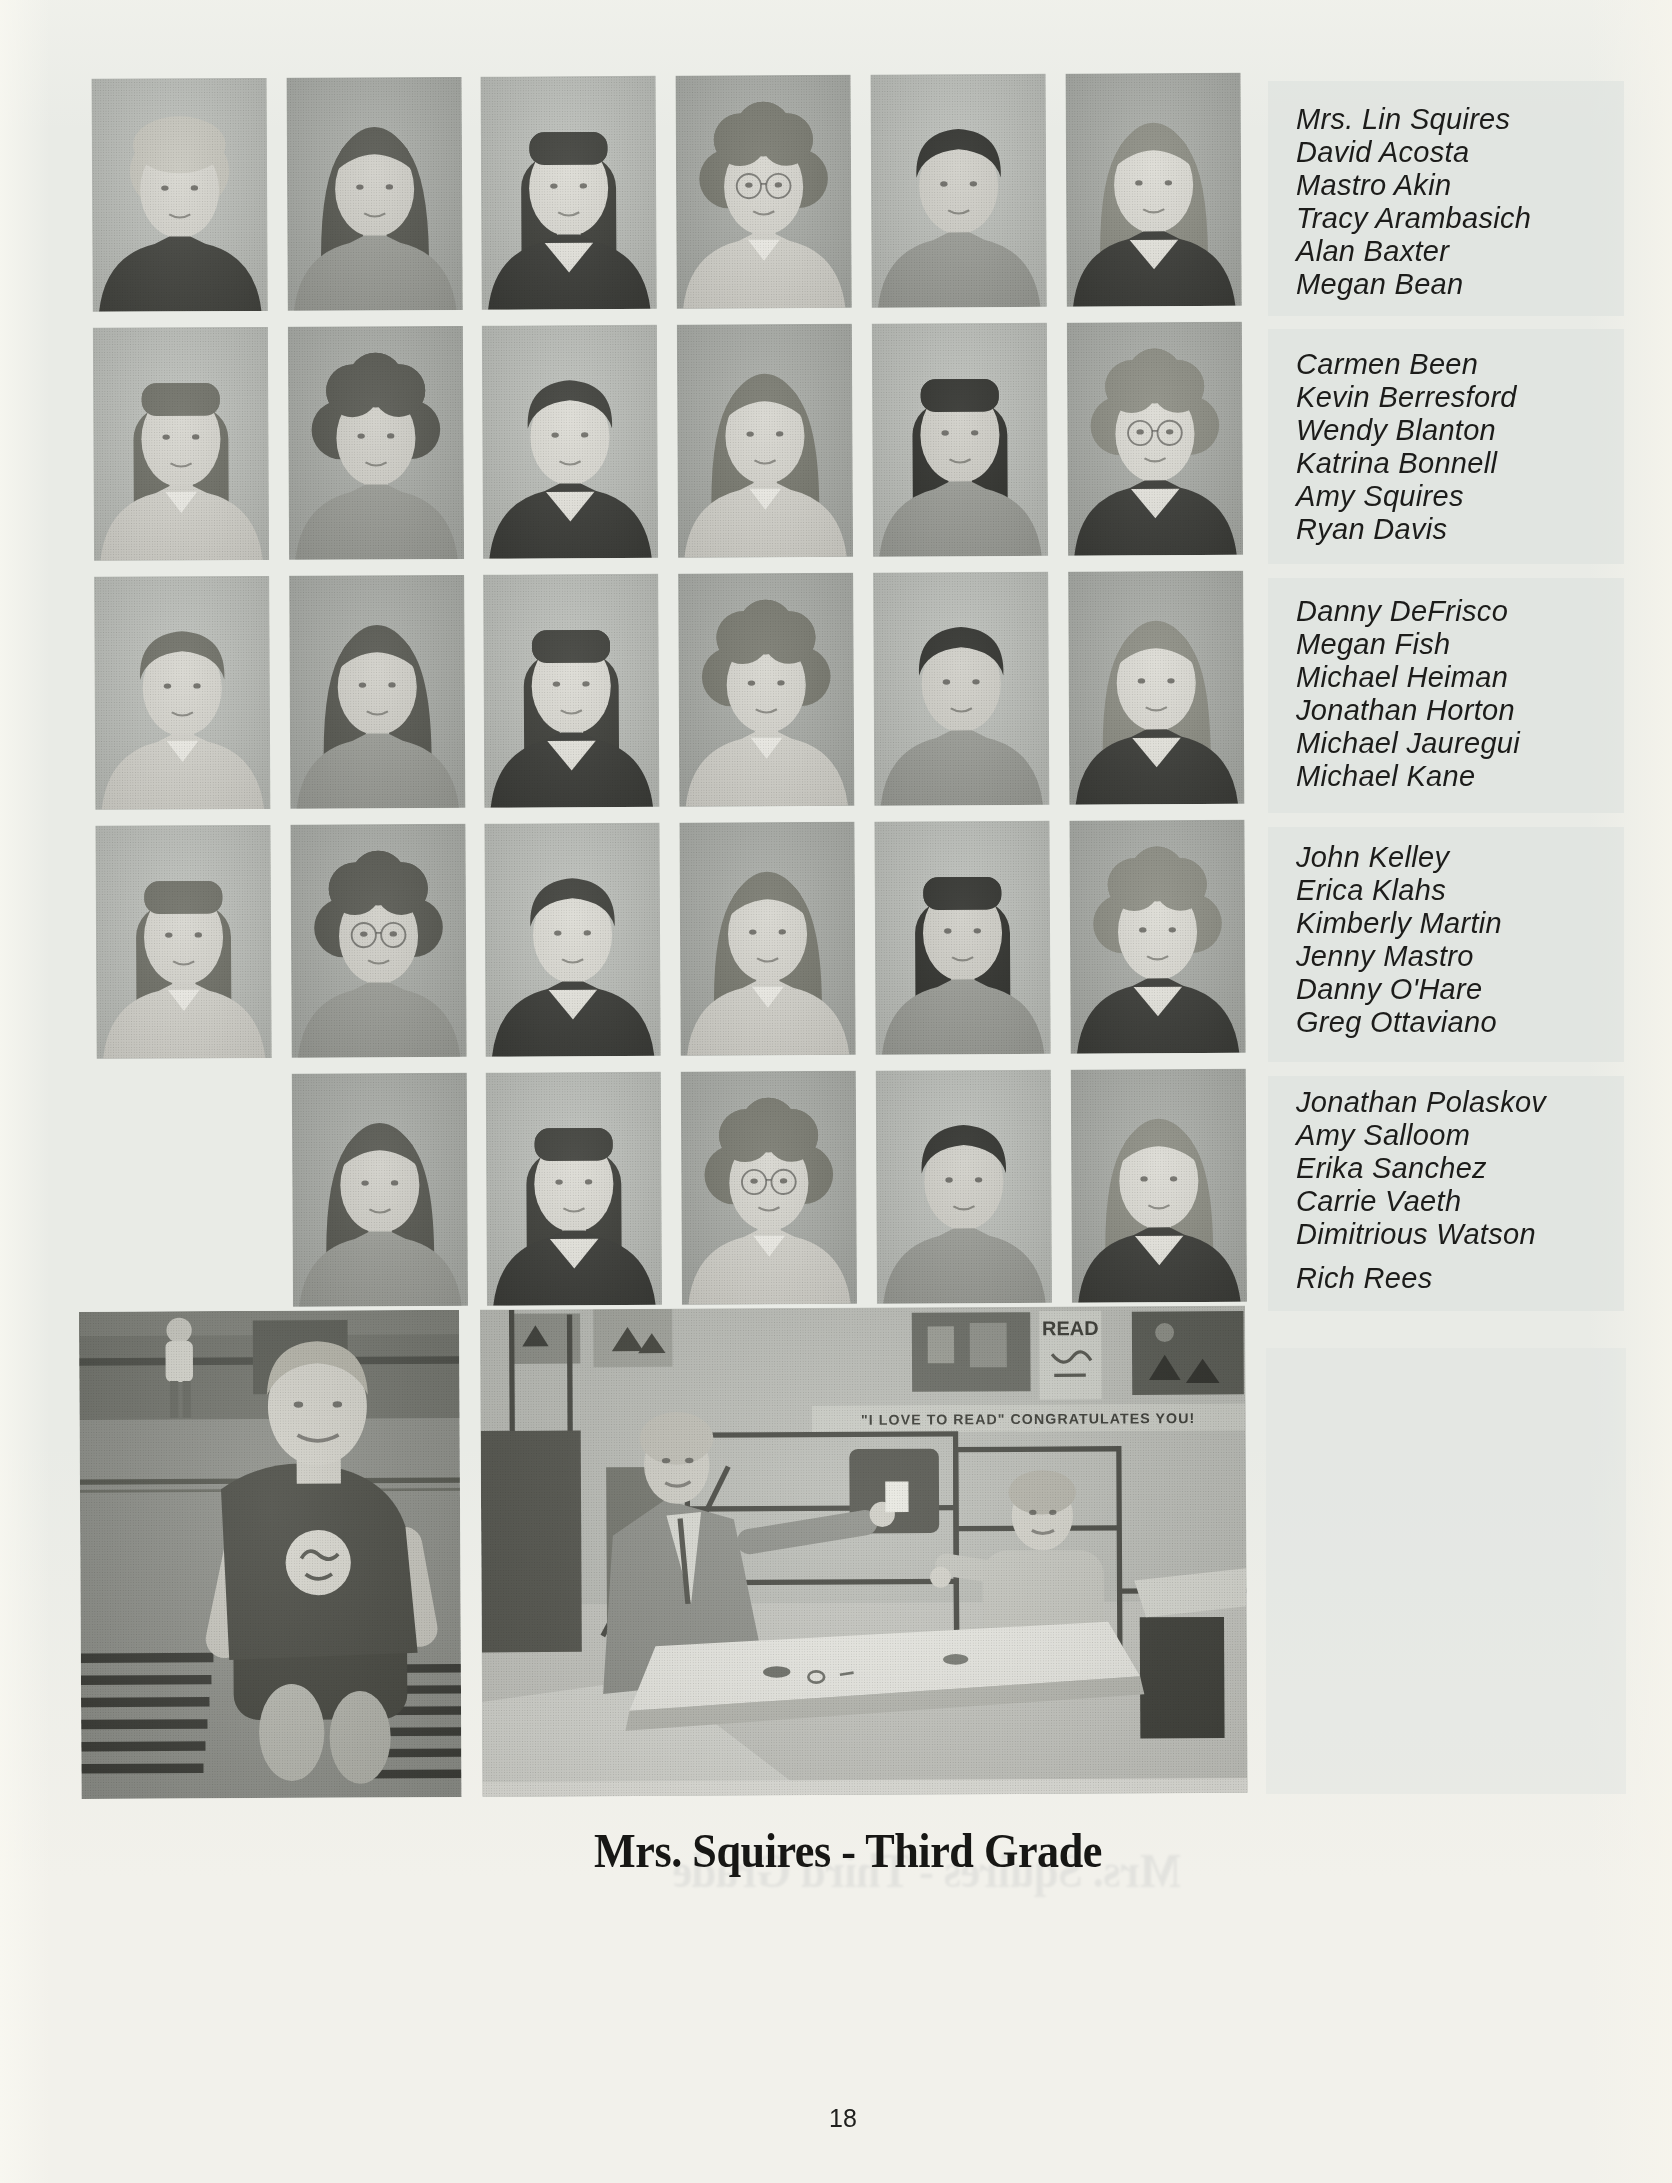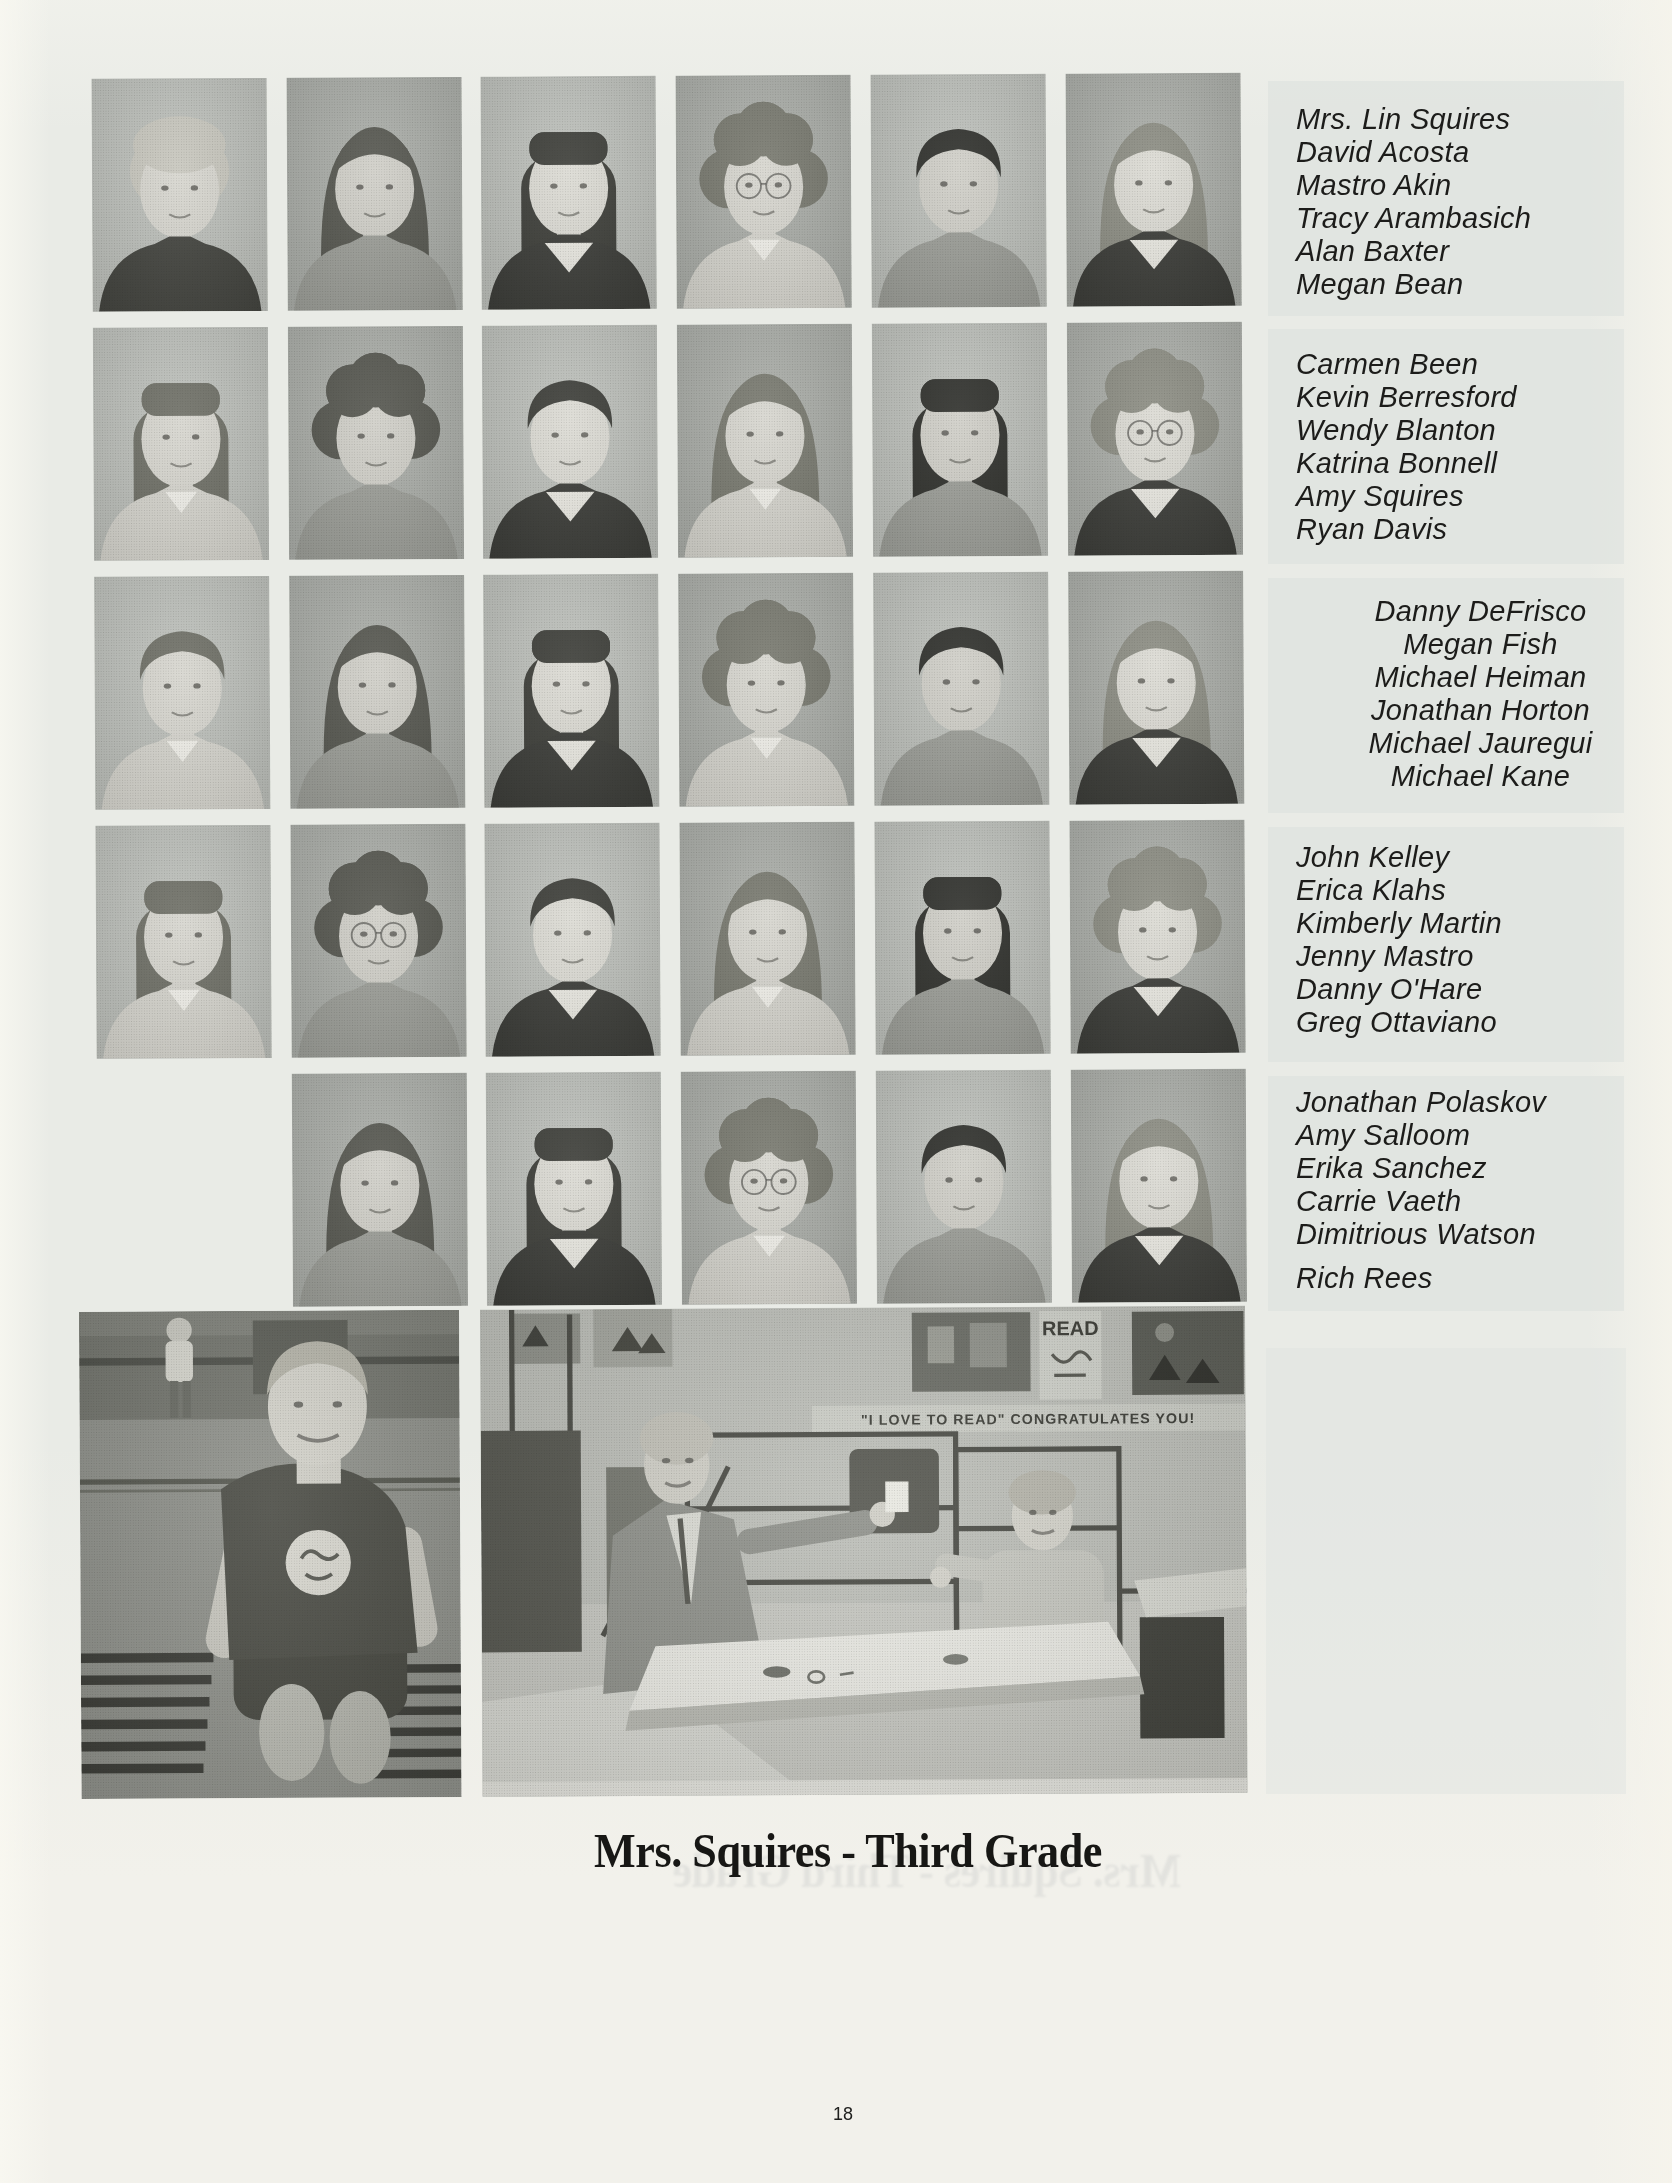--- a/index.html
+++ b/index.html
@@ -38,21 +38,21 @@
     font-family:"Liberation Serif", serif;font-weight:bold;font-size:48px;
     color:#171715;white-space:nowrap;letter-spacing:-0.5px;z-index:5;
   }
   .ghost-title{
     position:absolute;top:1843px;left:927px;transform:translateX(-50%) scaleX(-0.92);
     font-family:"Liberation Serif", serif;font-weight:bold;font-size:48px;
     color:#8a9096;opacity:.14;filter:blur(1.1px);white-space:nowrap;letter-spacing:-0.5px;z-index:4;
   }
   .page-number{
     position:absolute;top:2104px;left:843px;transform:translateX(-50%);
-    font-size:18px;color:#20201e;z-index:5;
+    font-size:25px;color:#20201e;z-index:5;
   }
   .photo-area{position:absolute;inset:0;transform:rotate(-0.3deg);transform-origin:632px 737px;}
 </style>
 </head>
 <body>
 
 <div class="page">
 
   <div>
       <div class="ghost-rect" style="left: 1268px; top: 81px; width: 356px; height: 235px;"></div>
@@ -698,21 +698,21 @@
         <div class="name-line">Megan Bean</div>
       </div>
       <div class="names-block" style="top: 348px;">
         <div class="name-line">Carmen Been</div>
         <div class="name-line">Kevin Berresford</div>
         <div class="name-line">Wendy Blanton</div>
         <div class="name-line">Katrina Bonnell</div>
         <div class="name-line">Amy Squires</div>
         <div class="name-line">Ryan Davis</div>
       </div>
-      <div class="names-block" style="top: 595px; text-align: center;">
+      <div class="names-block" style="top: 595px;">
         <div class="name-line">Danny DeFrisco</div>
         <div class="name-line">Megan Fish</div>
         <div class="name-line">Michael Heiman</div>
         <div class="name-line">Jonathan Horton</div>
         <div class="name-line">Michael Jauregui</div>
         <div class="name-line">Michael Kane</div>
       </div>
       <div class="names-block" style="top: 841px;">
         <div class="name-line">John Kelley</div>
         <div class="name-line">Erica Klahs</div>

